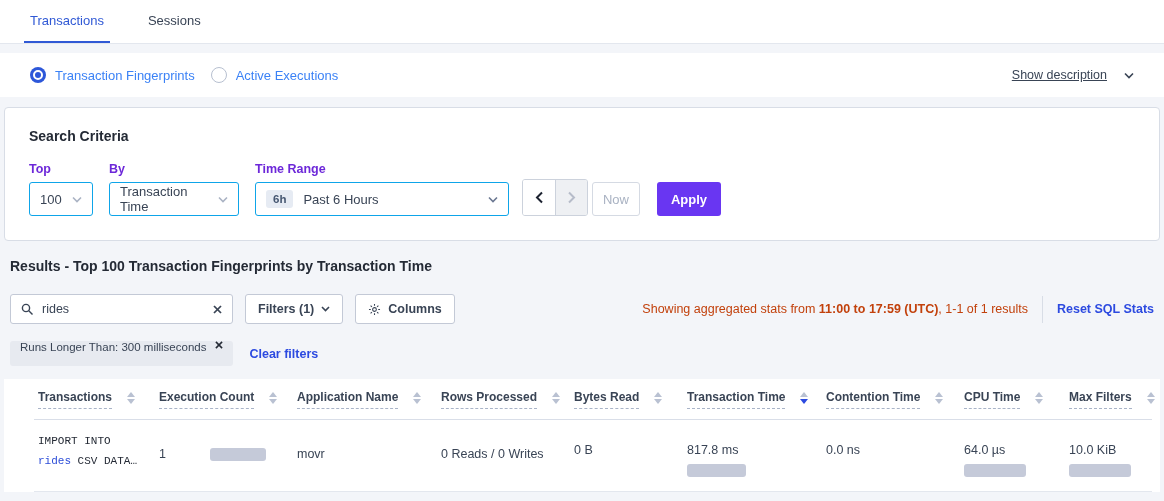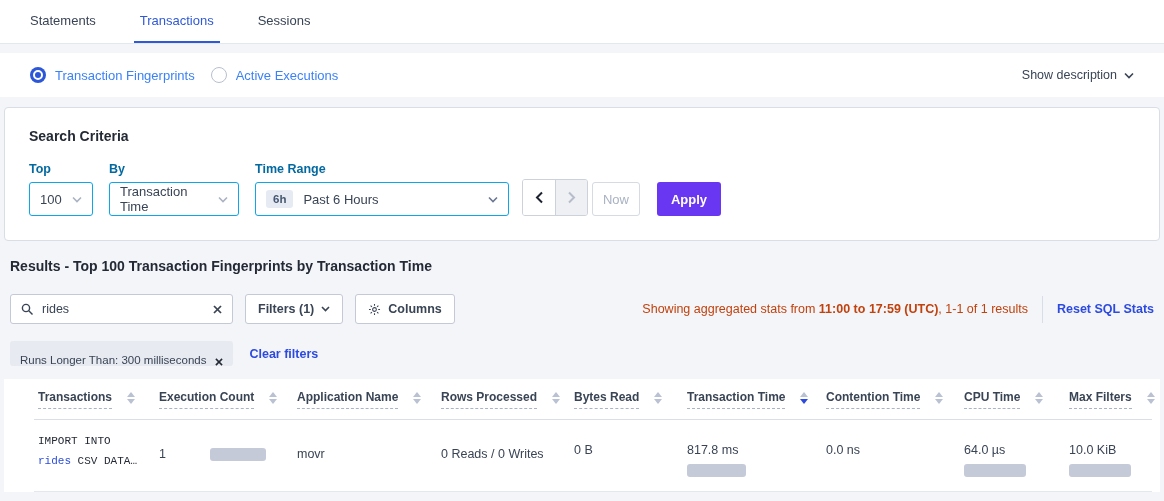--- a/index.html
+++ b/index.html
@@ -46,36 +46,36 @@
     border: 1.5px solid #b7c0d0; background: #fff;
     position: relative; flex: 0 0 auto;
   }
   .radio.selected { border: none; background: #2d57d9; }
   .radio.selected::after {
     content: ""; position: absolute; inset: 3px;
     border-radius: 50%; border: 2px solid #fff;
   }
   .radio-label { font-size: 13px; color: #3b82f6; }
   .show-desc {
-    margin-left: auto; display: flex; align-items: center; gap: 7px;
-    font-size: 12.5px; color: #394455; cursor: pointer;
+    margin-left: auto; display: flex; align-items: center; gap: 17px;
+    font-size: 12.5px; color: #394455; cursor: pointer; text-decoration: underline;
   }
   
   .card {
     margin: 10px 4px 0;
     background: #fff;
     border: 1px solid #d8dde6;
     border-radius: 4px;
     padding: 20px 20px 24px 20px;
   }
   .card-title { font-size: 14px; font-weight: 700; color: #242a35; margin-bottom: 18px; padding-left: 4px; }
   .form-row { display: flex; align-items: flex-end; padding-left: 4px; }
   .field { display: flex; flex-direction: column; gap: 6px; }
   .field + .field { margin-left: 16px; }
-  .field-label { font-size: 12.5px; font-weight: 700; color: #0369a1; }
+  .field-label { font-size: 12.5px; font-weight: 700; color: #6d28d9; }
   .select {
     height: 34px; border: 1px solid #0ea5e9; border-radius: 3px;
     background: #fff; display: flex; align-items: center;
     padding: 0 10px; font-size: 13px; color: #394455; cursor: pointer;
   }
   .select .chev { margin-left: auto; }
   .sel-top { width: 64px; }
   .sel-by { width: 130px; }
   .sel-range { width: 254px; }
   .range-badge {
@@ -117,21 +117,21 @@
     display: flex; align-items: center; gap: 7px;
     font-size: 12.5px; font-weight: 700; color: #394455; cursor: pointer; white-space: nowrap;
   }
   .stats-text { margin-left: auto; font-size: 12.5px; color: #c2410c; white-space: nowrap; }
   .stats-text b { font-weight: 700; }
   .v-divider { width: 1px; height: 27px; background: #d8dde6; margin: 0 14px; }
   .link { color: #2c4ae0; font-size: 12.5px; font-weight: 600; cursor: pointer; white-space: nowrap; }
   .filter-row { margin-top: 17px; display: flex; align-items: center; gap: 16px; }
   .chip {
     background: #e7eaf0; border-radius: 3px; height: 25px;
-    display: flex; align-items: flex-end; gap: 9px; padding: 0 10px;
+    display: flex; align-items: flex-start; gap: 9px; padding: 0 10px;
     font-size: 11.5px; color: #394455;
   }
   
   .table-card { margin: 13px 4px 0; background: #fff; padding: 0 8px 0 30px; }
   .grid {
     display: grid;
     grid-template-columns: 121px 138px 144px 133px 113px 139px 138px 105px minmax(0,1fr);
   }
   .thead { height: 41px; align-items: center; border-bottom: 1px solid #d9dee8; }
   .th { display: flex; align-items: center; gap: 15px; white-space: nowrap; cursor: pointer; padding-left: 4px; }
@@ -156,21 +156,20 @@
   .cell-center { padding-top: 16px; }
   .bar { height: 13px; border-radius: 3px; background: #c5cad9; }
   .metric-bar { margin-top: 7px; }
   
   svg { display: block; }
 </style>
 </head>
 <body>
 
 <div class="tabbar">
-  <div class="tab">Statements</div>
   <div class="tab active">Transactions</div>
   <div class="tab">Sessions</div>
 </div>
 
 <div class="subbar">
   <div class="radio-option">
     <span class="radio selected"></span>
     <span class="radio-label">Transaction Fingerprints</span>
   </div>
   <div class="radio-option">

